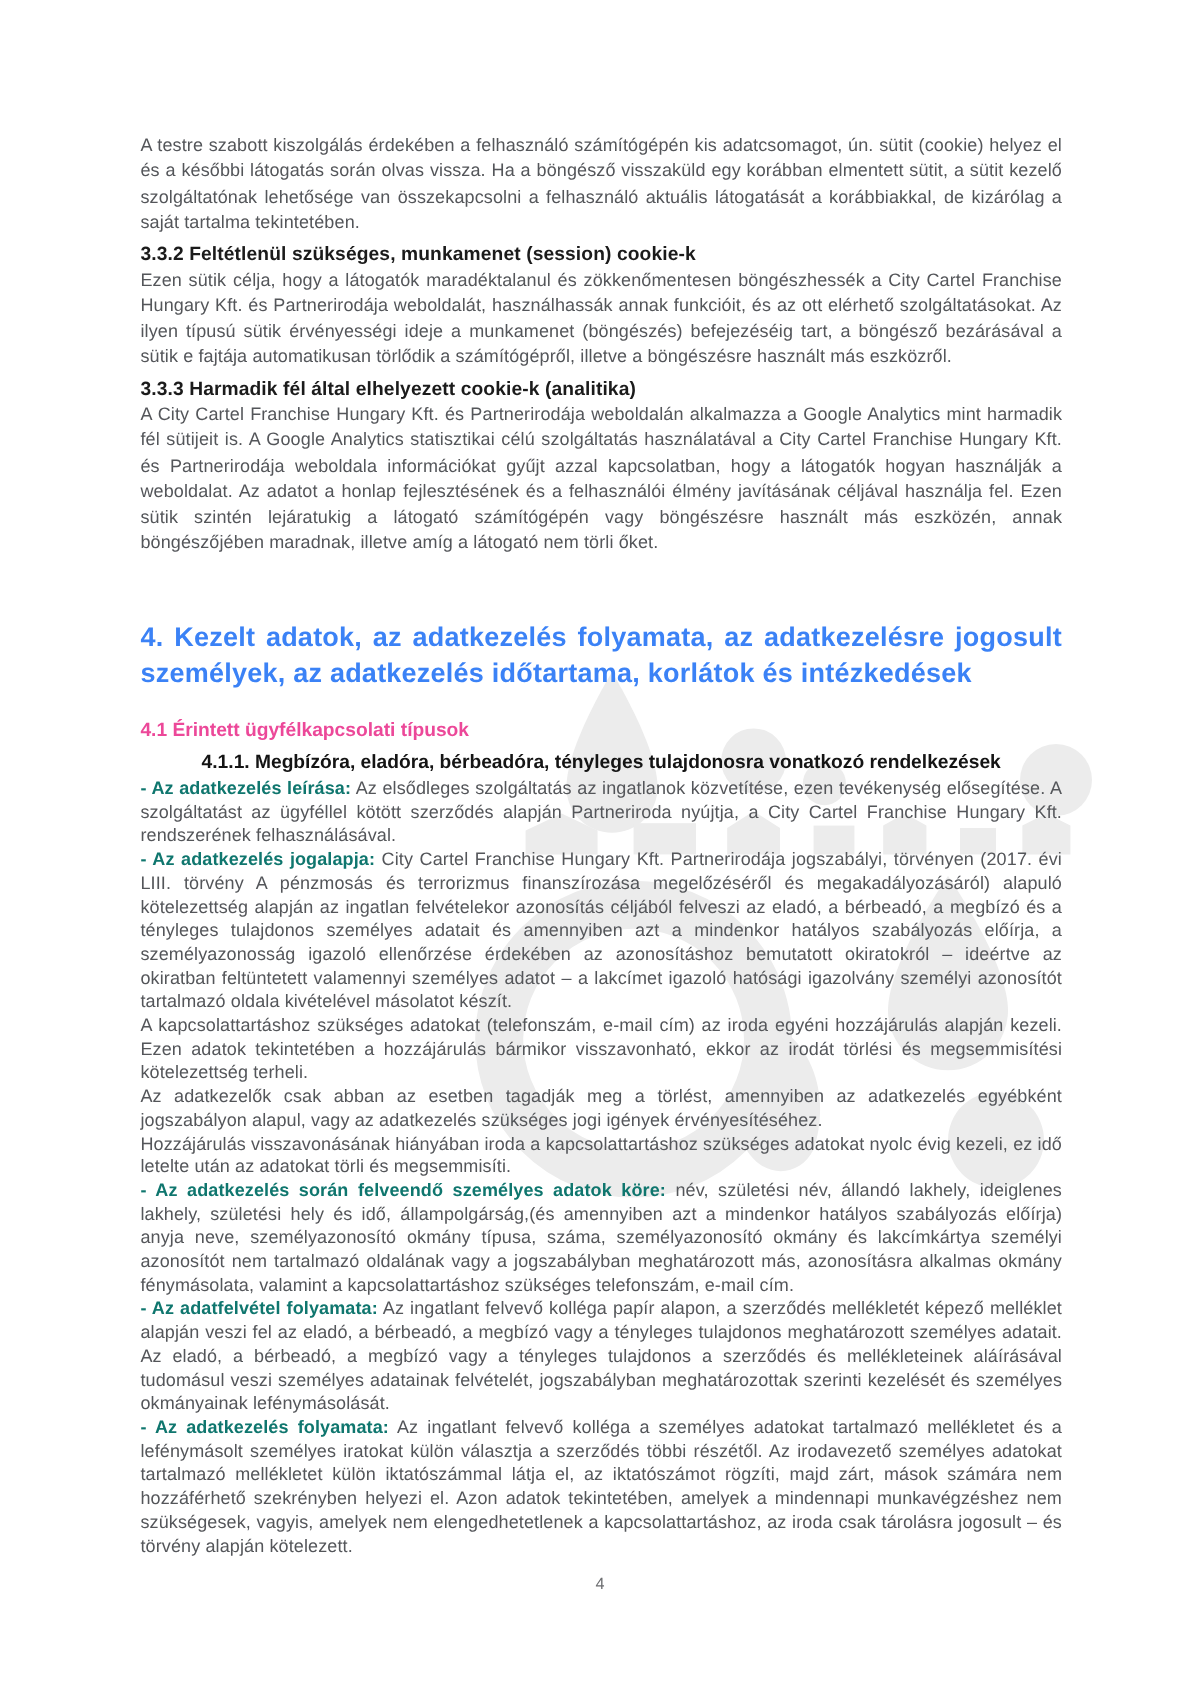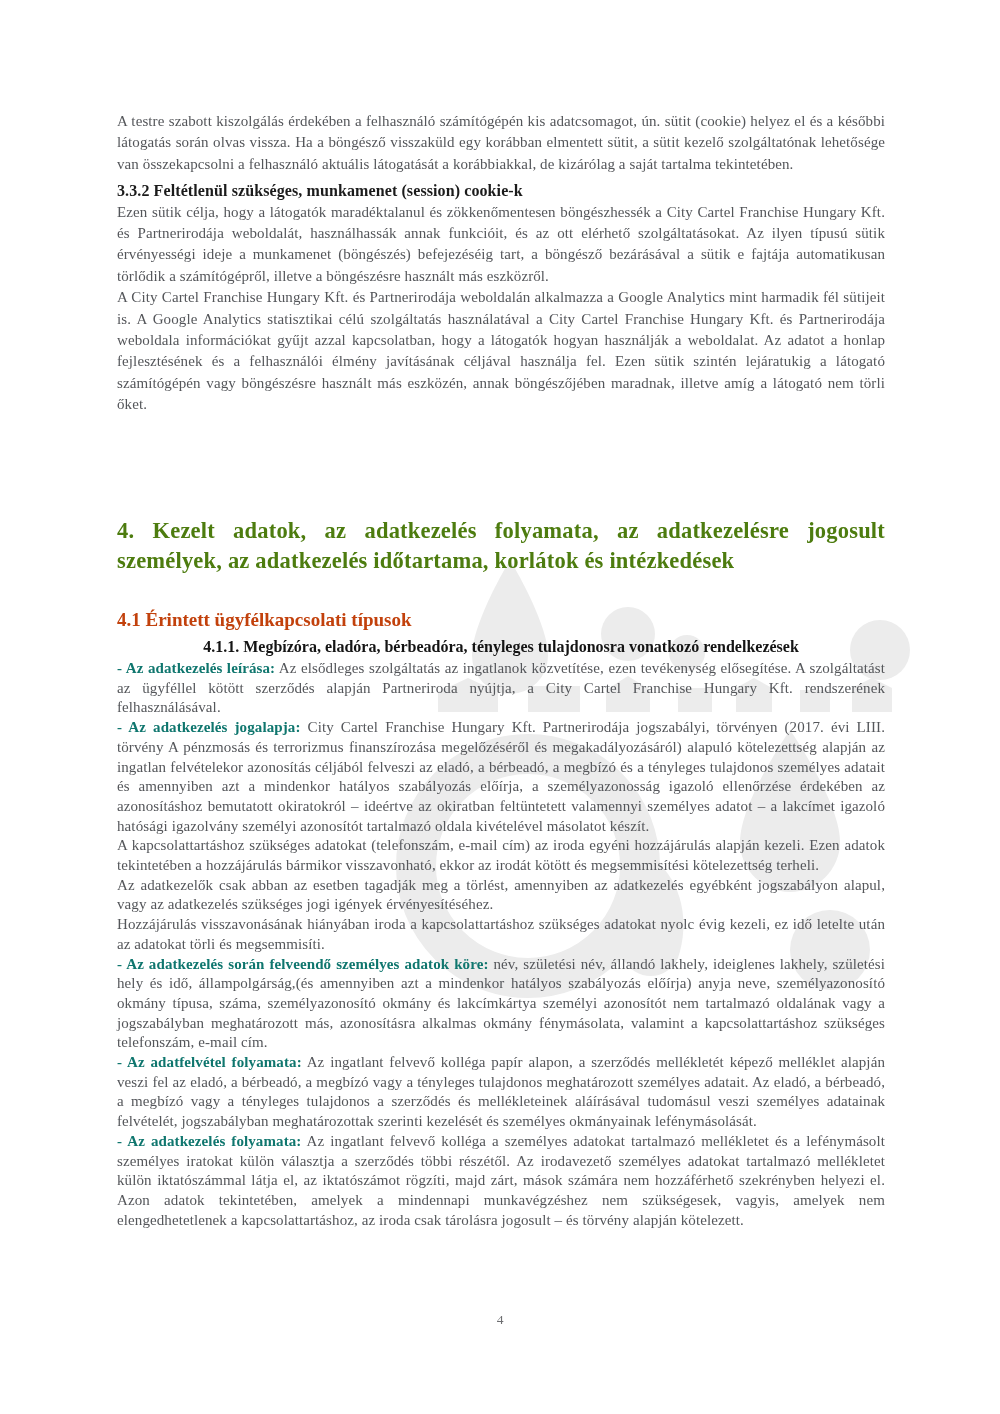--- a/index.html
+++ b/index.html
@@ -2,21 +2,21 @@
 <html lang="hu"><head>
 <meta charset="utf-8">
 <style>
   html, body { margin:0; padding:0; background:#ffffff; }
   .page {
     position:relative;
     width:1000px;
     height:1414px;
     background:#ffffff;
     overflow:hidden;
-    font-family:Liberation Serif, serif;
+    font-family:Liberation Sans, sans-serif;
   }
   .watermark {
     position:absolute;
     left:360px;
     top:530px;
     width:580px;
     height:490px;
     z-index:0;
     pointer-events:none;
   }
@@ -45,34 +45,34 @@
   .content-main p.body { line-height:19.7px; }
   h3.sub {
     margin:5px 0 0 0;
     font-size:16px;
     line-height:21.4px;
     font-weight:bold;
     color:#1b1b1b;
     letter-spacing:0.1px;
   }
   h1.big {
-    margin:0 0 33px 0;
+    margin:0 0 22px 0;
     font-size:22.5px;
     line-height:30px;
     font-weight:bold;
-    color:#4d7c0f;
+    color:#3b82f6;
     text-align:justify;
     letter-spacing:0.2px;
   }
   h2.h41 {
     margin:0 0 5px 0;
-    font-size:19px;
+    font-size:16px;
     line-height:22px;
     font-weight:bold;
-    color:#c2410c;
+    color:#ec4899;
   }
   h3.h411 {
     margin:0 0 2px 0;
     font-size:16px;
     line-height:21px;
     font-weight:bold;
     color:#141414;
     text-align:center;
   }
   p.body strong { color:#0f766e; font-weight:bold; }
@@ -117,31 +117,32 @@
       <circle cx="470" cy="420" r="40"></circle>
     </g>
   </svg>
 
   <div class="content-top">
     <p class="body">A testre szabott kiszolgálás érdekében a felhasználó számítógépén kis adatcsomagot, ún. sütit (cookie) helyez el és a későbbi látogatás során olvas vissza. Ha a böngésző visszaküld egy korábban elmentett sütit, a sütit kezelő szolgáltatónak lehetősége van összekapcsolni a felhasználó aktuális látogatását a korábbiakkal, de kizárólag a saját tartalma tekintetében.</p>
 
     <h3 class="sub">3.3.2 Feltétlenül szükséges, munkamenet (session) cookie-k</h3>
     <p class="body">Ezen sütik célja, hogy a látogatók maradéktalanul és zökkenőmentesen böngészhessék a City Cartel Franchise Hungary Kft. és Partnerirodája weboldalát, használhassák annak funkcióit, és az ott elérhető szolgáltatásokat. Az ilyen típusú sütik érvényességi ideje a munkamenet (böngészés) befejezéséig tart, a böngésző bezárásával a sütik e fajtája automatikusan törlődik a számítógépről, illetve a böngészésre használt más eszközről.</p>
 
+    <h3 class="sub">3.3.3 Harmadik fél által elhelyezett cookie-k (analitika)</h3>
     <p class="body">A City Cartel Franchise Hungary Kft. és Partnerirodája weboldalán alkalmazza a Google Analytics mint harmadik fél sütijeit is. A  Google Analytics statisztikai célú szolgáltatás használatával a City Cartel Franchise Hungary Kft. és Partnerirodája weboldala információkat gyűjt azzal kapcsolatban, hogy a látogatók hogyan használják a weboldalat. Az adatot a honlap fejlesztésének és a felhasználói élmény javításának céljával használja fel. Ezen sütik szintén lejáratukig a látogató számítógépén vagy böngészésre használt más eszközén, annak böngészőjében maradnak, illetve amíg a látogató nem törli őket.</p>
   </div>
 
   <div class="content-main">
     <h1 class="big">4. Kezelt adatok, az adatkezelés folyamata, az adatkezelésre jogosult személyek, az adatkezelés időtartama, korlátok és intézkedések</h1>
     <h2 class="h41">4.1 Érintett ügyfélkapcsolati típusok</h2>
     <h3 class="h411">4.1.1.  Megbízóra, eladóra, bérbeadóra, tényleges tulajdonosra vonatkozó rendelkezések</h3>
 
     <p class="body"><strong>- Az adatkezelés leírása:</strong><span> Az elsődleges szolgáltatás az ingatlanok közvetítése, ezen tevékenység elősegítése. A szolgáltatást az ügyféllel kötött szerződés alapján Partneriroda nyújtja, a City Cartel Franchise Hungary Kft. rendszerének felhasználásával.</span></p>
     <p class="body"><strong>- Az adatkezelés jogalapja:</strong><span> City Cartel Franchise Hungary Kft. Partnerirodája jogszabályi, törvényen (2017. évi LIII. törvény A pénzmosás és terrorizmus finanszírozása megelőzéséről és megakadályozásáról) alapuló kötelezettség alapján az ingatlan felvételekor azonosítás céljából felveszi az eladó, a bérbeadó, a megbízó és a tényleges tulajdonos személyes adatait és amennyiben azt a mindenkor hatályos szabályozás előírja, a személyazonosság igazoló ellenőrzése érdekében az azonosításhoz bemutatott okiratokról – ideértve az okiratban feltüntetett valamennyi személyes adatot – a lakcímet igazoló hatósági igazolvány személyi azonosítót tartalmazó oldala kivételével másolatot készít.</span></p>
-    <p class="body"><strong></strong><span>A kapcsolattartáshoz szükséges adatokat (telefonszám, e-mail cím) az iroda egyéni hozzájárulás alapján kezeli. Ezen adatok tekintetében a hozzájárulás bármikor visszavonható, ekkor az irodát kötött és megsemmisítési kötelezettség terheli.</span></p>
+    <p class="body"><strong></strong><span>A kapcsolattartáshoz szükséges adatokat (telefonszám, e-mail cím) az iroda egyéni hozzájárulás alapján kezeli. Ezen adatok tekintetében a hozzájárulás bármikor visszavonható, ekkor az irodát törlési és megsemmisítési kötelezettség terheli.</span></p>
     <p class="body"><strong></strong><span>Az adatkezelők csak abban az esetben tagadják meg a törlést, amennyiben az adatkezelés egyébként jogszabályon alapul, vagy az adatkezelés szükséges jogi igények érvényesítéséhez.</span></p>
     <p class="body"><strong></strong><span>Hozzájárulás visszavonásának hiányában iroda a kapcsolattartáshoz szükséges adatokat nyolc évig kezeli, ez idő letelte után az adatokat törli és megsemmisíti.</span></p>
     <p class="body"><strong>- Az adatkezelés során felveendő személyes adatok köre:</strong><span> név, születési név, állandó lakhely, ideiglenes lakhely, születési hely és idő, állampolgárság,(és amennyiben azt a mindenkor hatályos szabályozás előírja) anyja neve, személyazonosító okmány típusa, száma, személyazonosító okmány és lakcímkártya személyi azonosítót nem tartalmazó oldalának vagy a jogszabályban meghatározott más, azonosításra alkalmas okmány fénymásolata, valamint a kapcsolattartáshoz szükséges telefonszám, e-mail cím.</span></p>
     <p class="body"><strong>- Az adatfelvétel folyamata:</strong><span>  Az ingatlant felvevő kolléga papír alapon, a szerződés mellékletét képező melléklet alapján veszi fel az eladó, a bérbeadó, a megbízó vagy a tényleges tulajdonos meghatározott személyes adatait. Az eladó, a bérbeadó, a megbízó vagy a tényleges tulajdonos a szerződés és mellékleteinek aláírásával tudomásul veszi személyes adatainak felvételét, jogszabályban meghatározottak szerinti kezelését és személyes okmányainak lefénymásolását.</span></p>
     <p class="body"><strong>- Az adatkezelés folyamata:</strong><span>  Az ingatlant felvevő kolléga a személyes adatokat tartalmazó mellékletet és a lefénymásolt személyes iratokat külön választja a szerződés többi részétől. Az irodavezető személyes adatokat tartalmazó mellékletet külön iktatószámmal látja el, az iktatószámot rögzíti, majd zárt, mások számára nem hozzáférhető szekrényben helyezi el.  Azon adatok tekintetében, amelyek a mindennapi munkavégzéshez nem szükségesek, vagyis, amelyek nem elengedhetetlenek a kapcsolattartáshoz, az iroda csak tárolásra jogosult – és törvény alapján kötelezett.</span></p>
   </div>
 
   <div class="page-number">4</div>
 </div>
 

